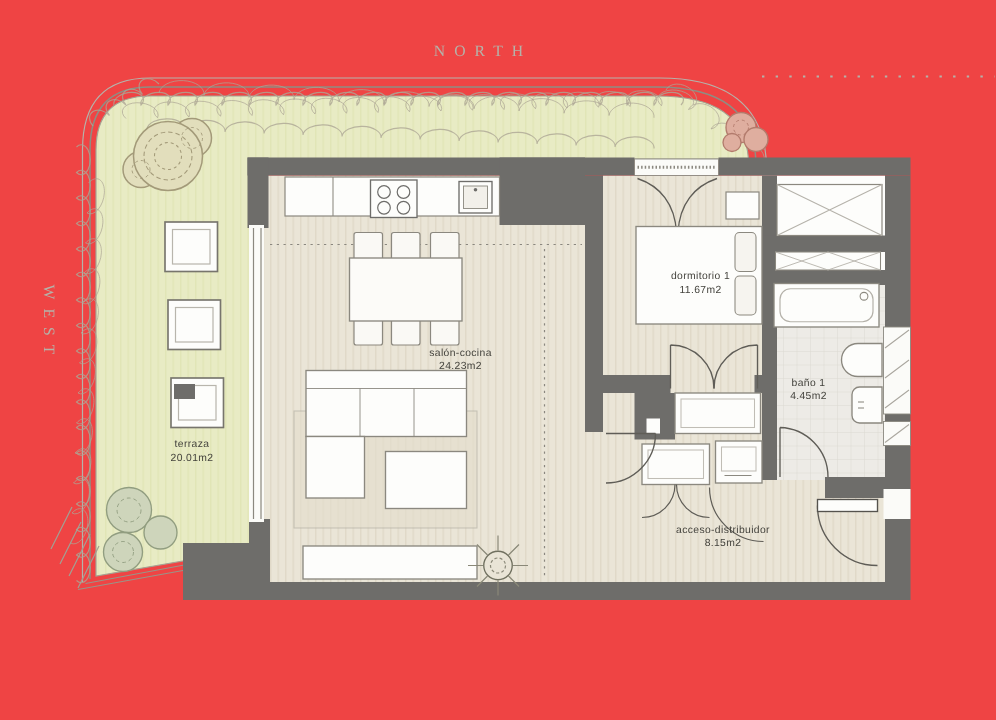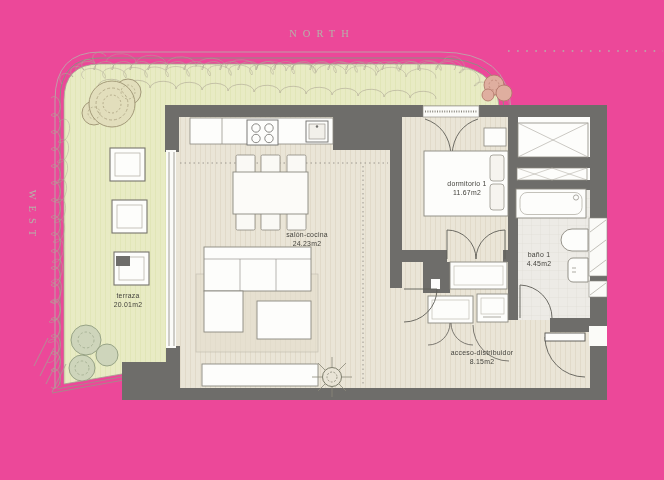--- a/index.html
+++ b/index.html
@@ -1,16 +1,16 @@
 <!DOCTYPE html>
 <html><head>
 <meta charset="utf-8">
 <style>
   html,body{margin:0;padding:0;background:#ffffff;}
-  .stage{position:relative;width:664px;height:480px;background:#ec4899;overflow:hidden;}
+  .stage{position:relative;width:664px;height:480px;background:#ef4444;overflow:hidden;}
   .stage svg{position:absolute;left:0;top:0;}
   .room-name,.room-area{
     font-family:"Liberation Sans",sans-serif;
     font-size:6.9px;fill:#44433d;letter-spacing:.25px;
   }
   .compass{
     font-family:"Liberation Serif",serif;
     font-size:10.5px;fill:#b5b2a9;letter-spacing:6px;
   }
 </style>

